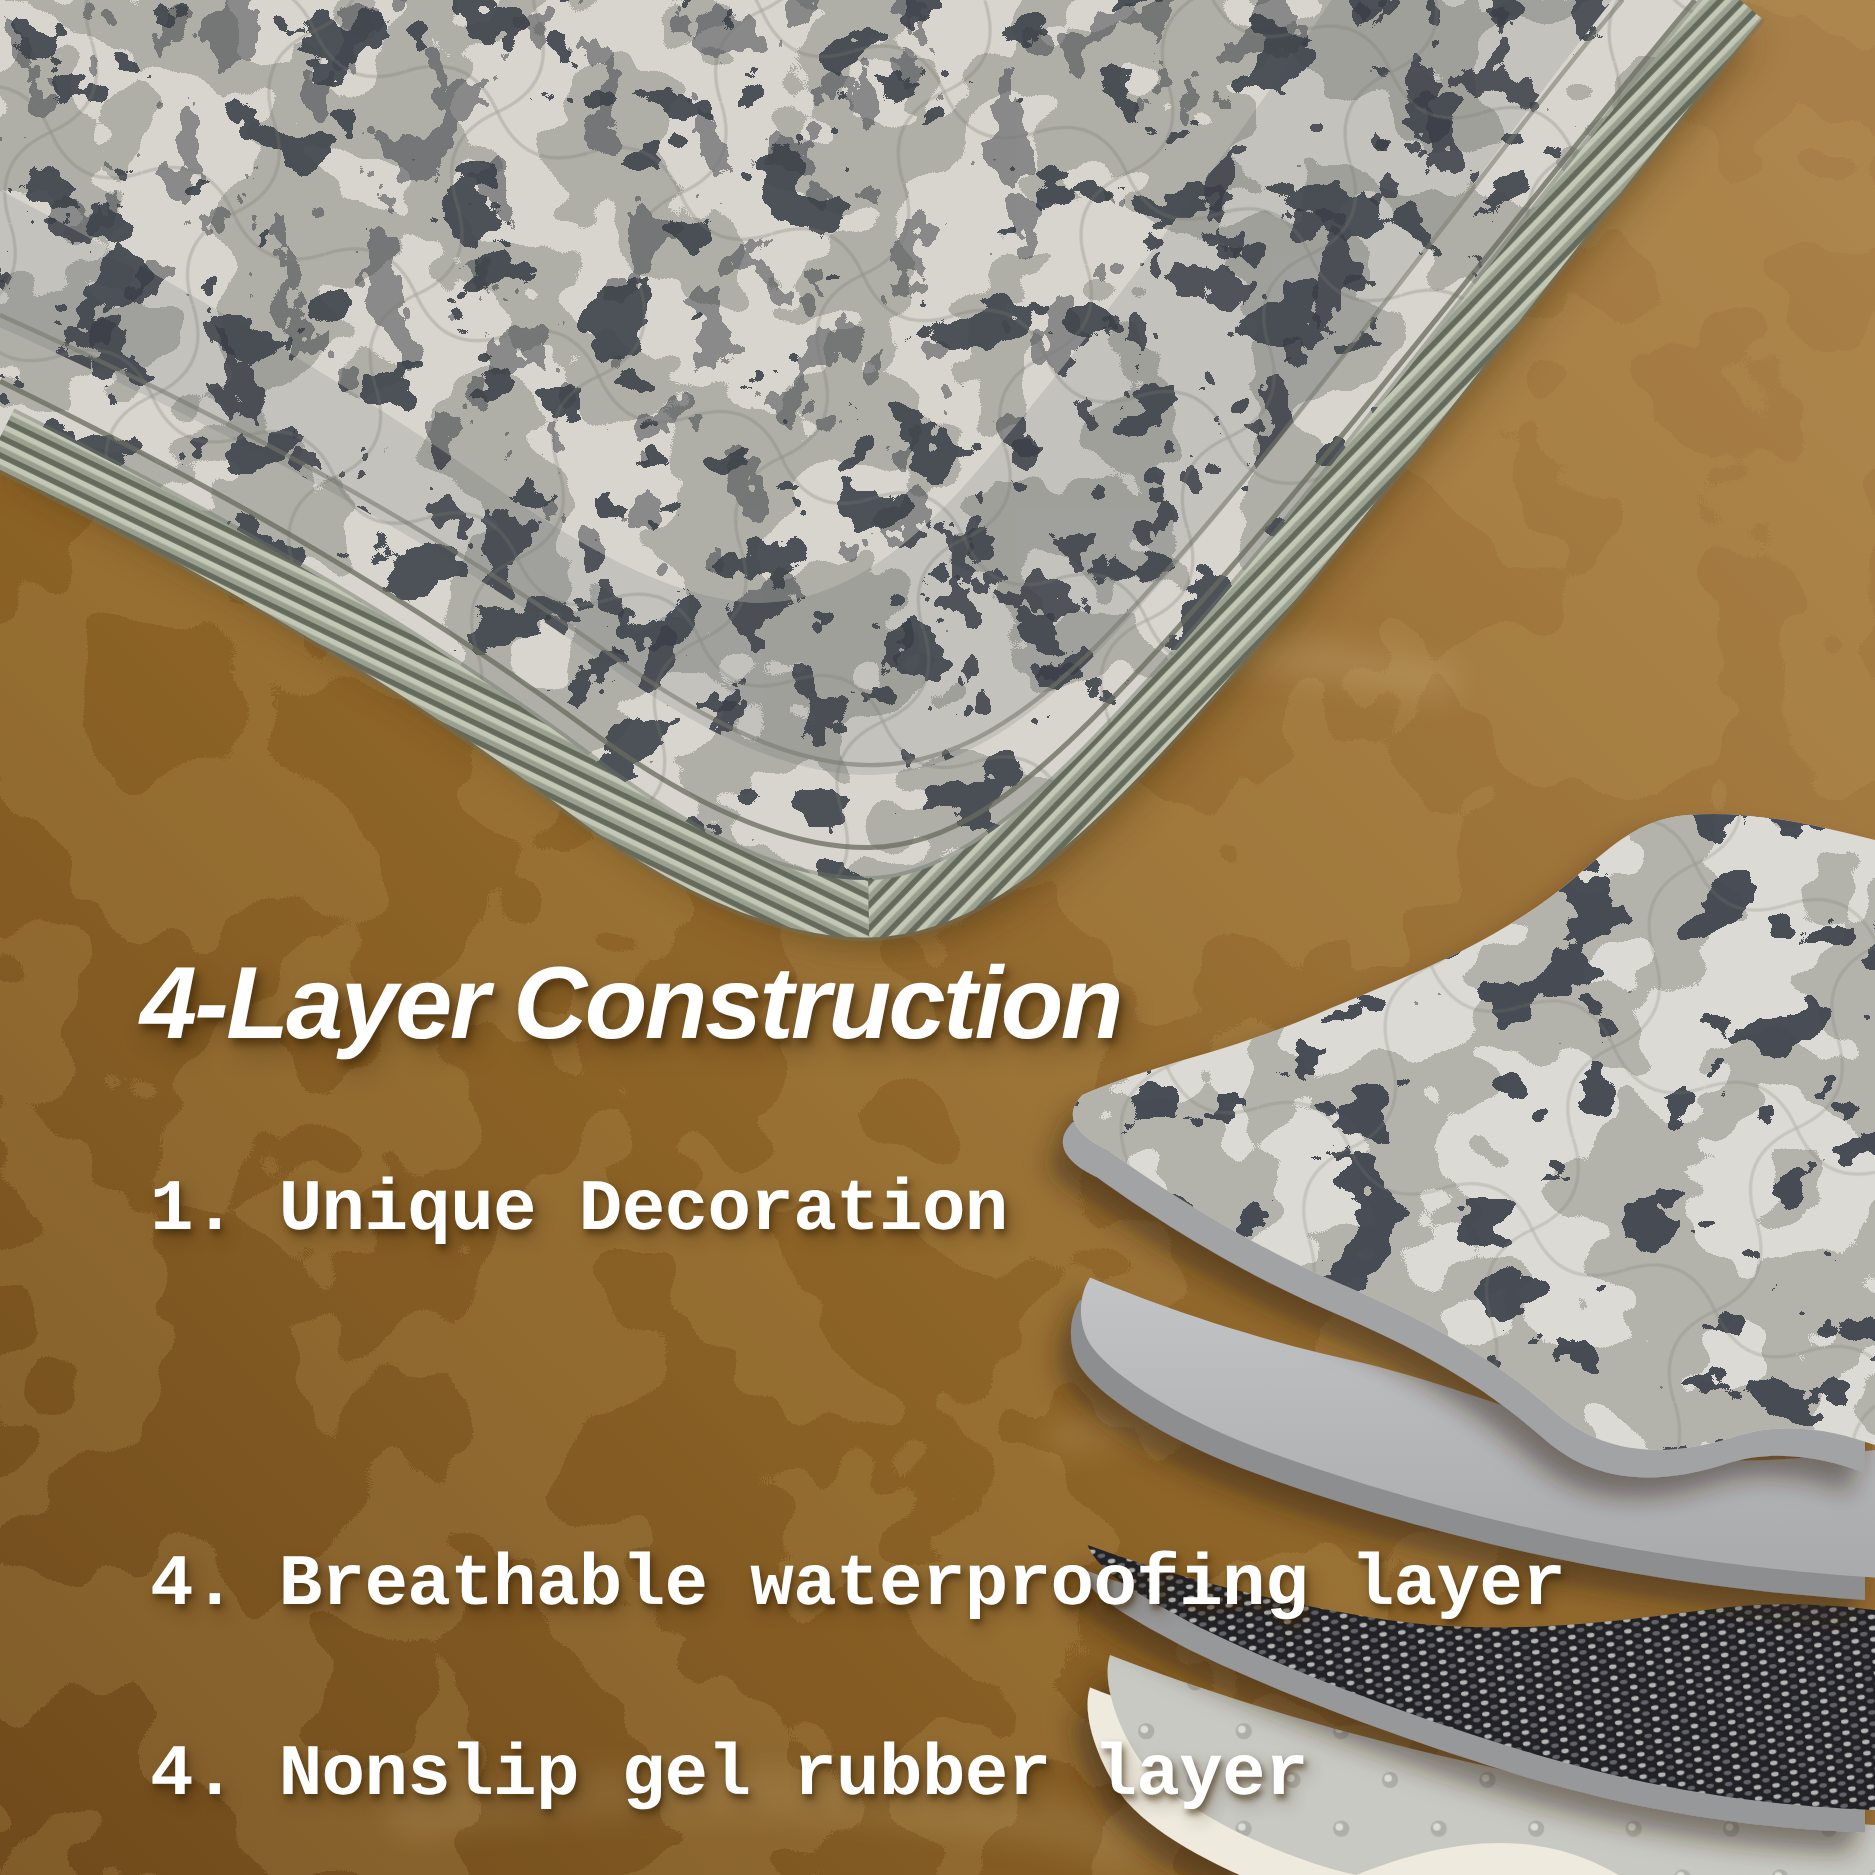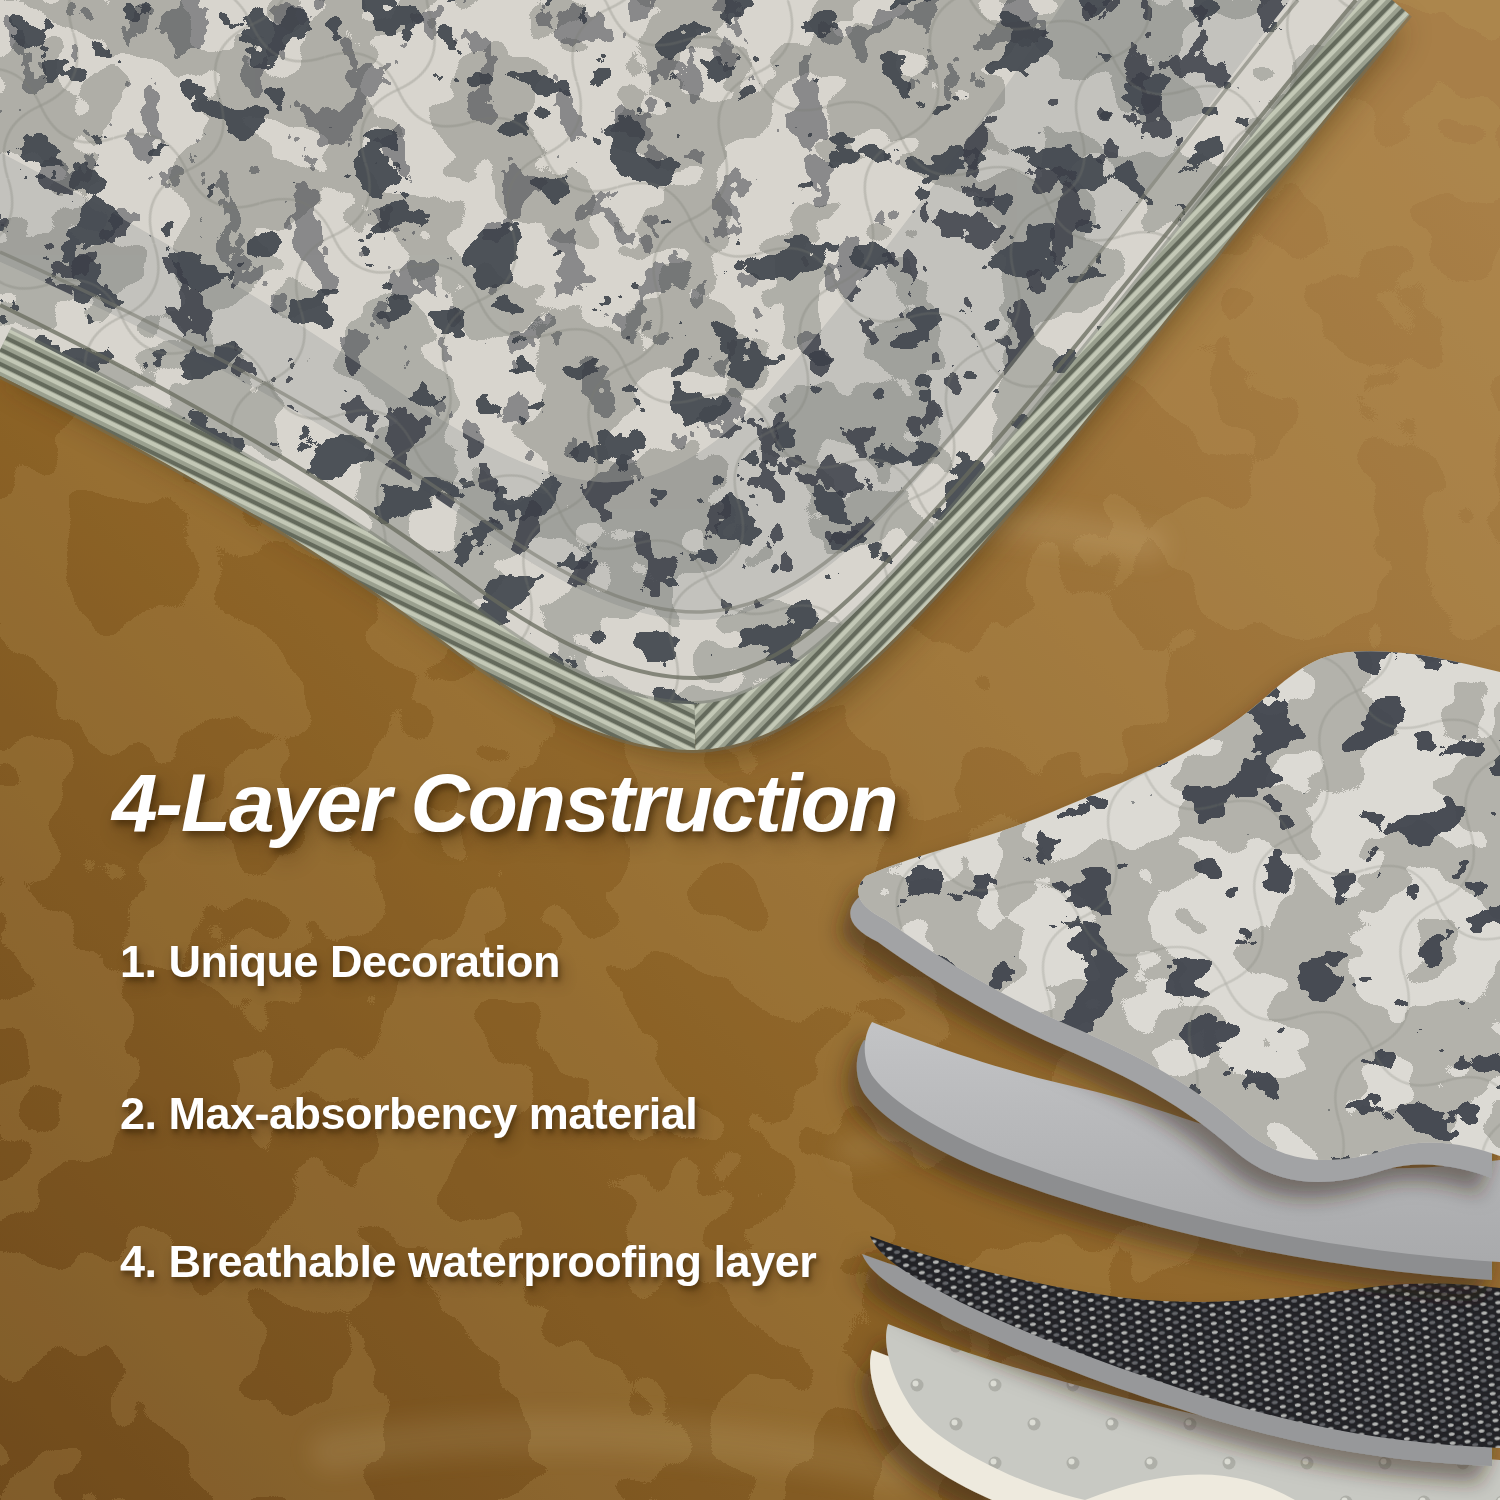--- a/index.html
+++ b/index.html
@@ -12,24 +12,25 @@
   .copy{position:absolute;left:0;top:0;width:1500px;height:1500px;pointer-events:none;}
   .headline{
     position:absolute;left:112px;top:756px;margin:0;
     font-size:82px;font-weight:bold;font-style:italic;letter-spacing:-2px;
     color:var(--text,#ffffff);
     text-shadow:3px 5px 7px rgba(58,36,6,.65), 8px 12px 20px rgba(58,36,6,.35);
     white-space:nowrap;
   }
   .feature-item{
     position:absolute;left:120px;
-    font-size:45px;font-weight:bold;letter-spacing:-.5px;
+    font-size:58px;font-weight:bold;letter-spacing:-.5px;
     color:var(--text,#ffffff);
     text-shadow:2px 4px 5px rgba(58,36,6,.6), 5px 8px 14px rgba(58,36,6,.3);
     white-space:nowrap;
+    font-family:Liberation Mono, monospace;
   }
   .item-1{top:936px;} .item-2{top:1088px;} .item-3{top:1236px;} .item-4{top:1388px;}
 </style>
 </head>
 <body>
 
 <div class="stage">
 
   <svg class="scene" viewBox="0 0 1500 1500" aria-hidden="true">
     <defs>
@@ -215,17 +216,17 @@
           <rect x="850" y="630" width="650" height="560" filter="url(#speckle)" opacity="0.5"></rect>
           <rect x="850" y="630" width="650" height="560" fill="url(#quilt)" opacity="0.4"></rect>
         </g>
       </g>
     </g>
   </svg>
 
   <div class="copy">
     <h1 class="headline">4-Layer Construction</h1>
     <div class="feature-item item-1">1. Unique Decoration</div>
-    <div class="feature-item item-2">2. Max-absorbency material</div>
     <div class="feature-item item-3">4. Breathable waterproofing layer</div>
+    <div class="feature-item item-4">4. Nonslip gel rubber layer</div>
   </div>
 
 </div>
 
 </body></html>

